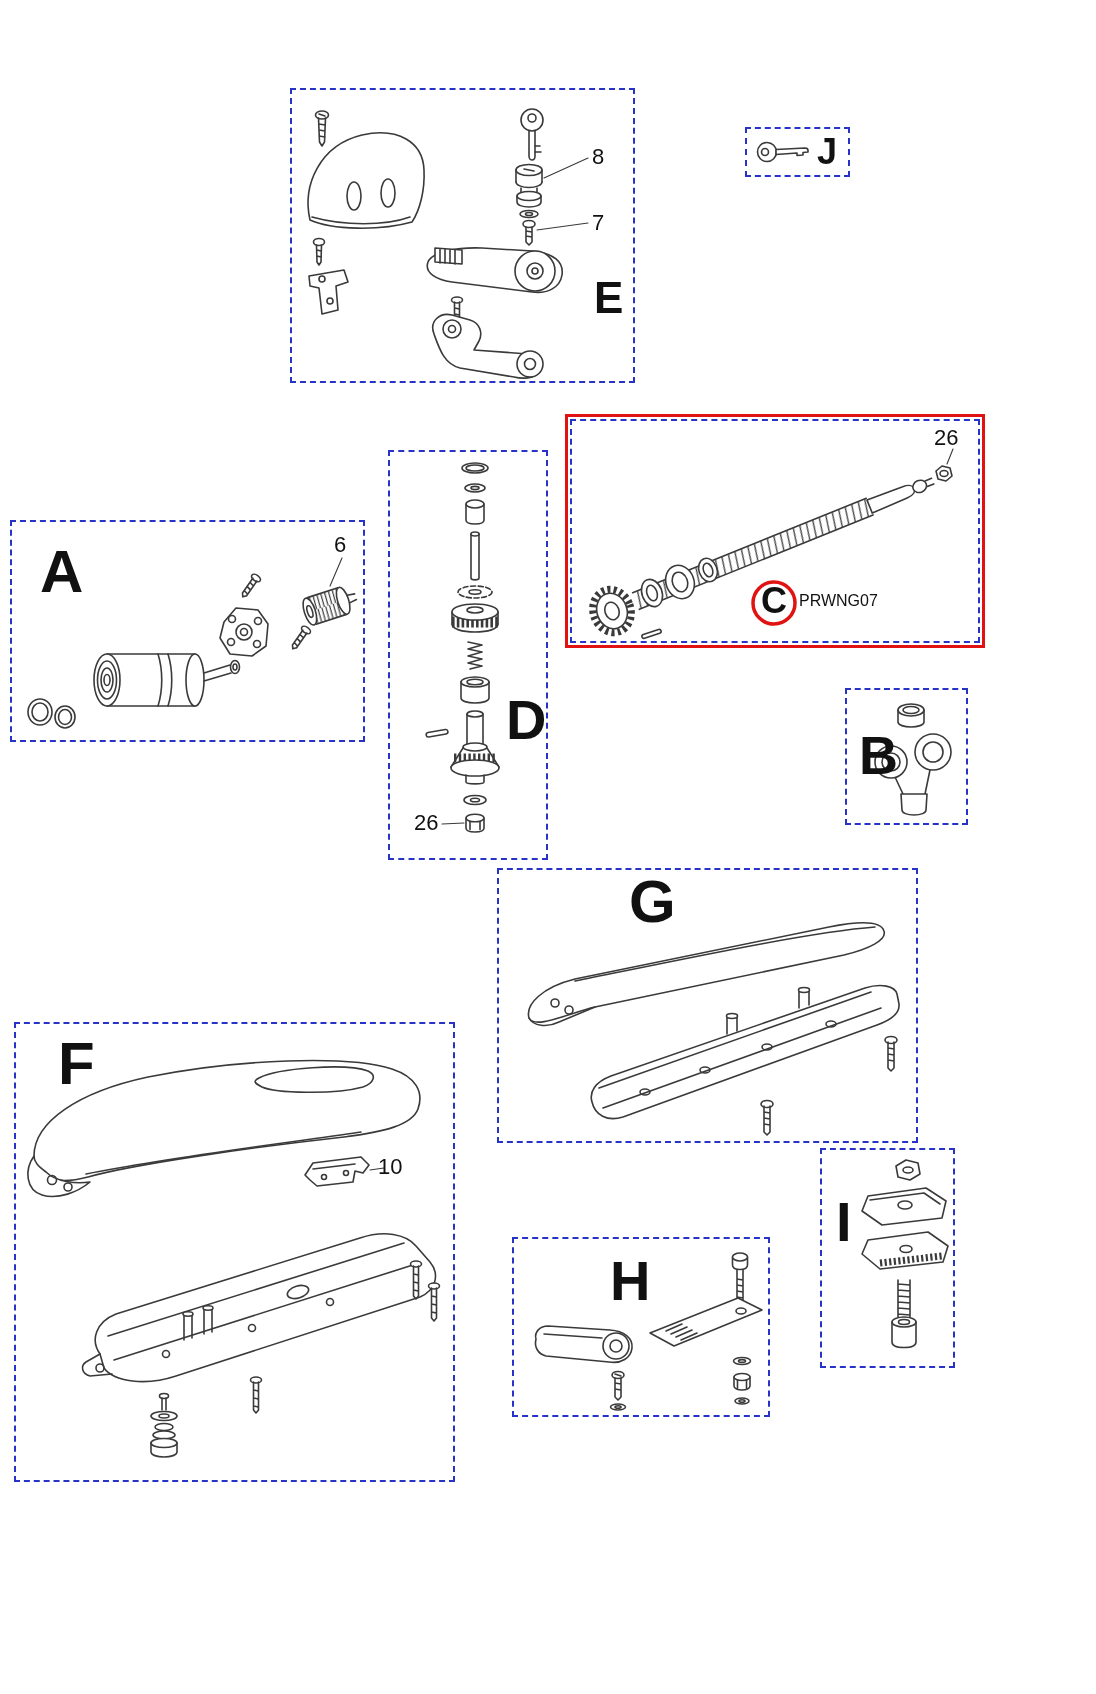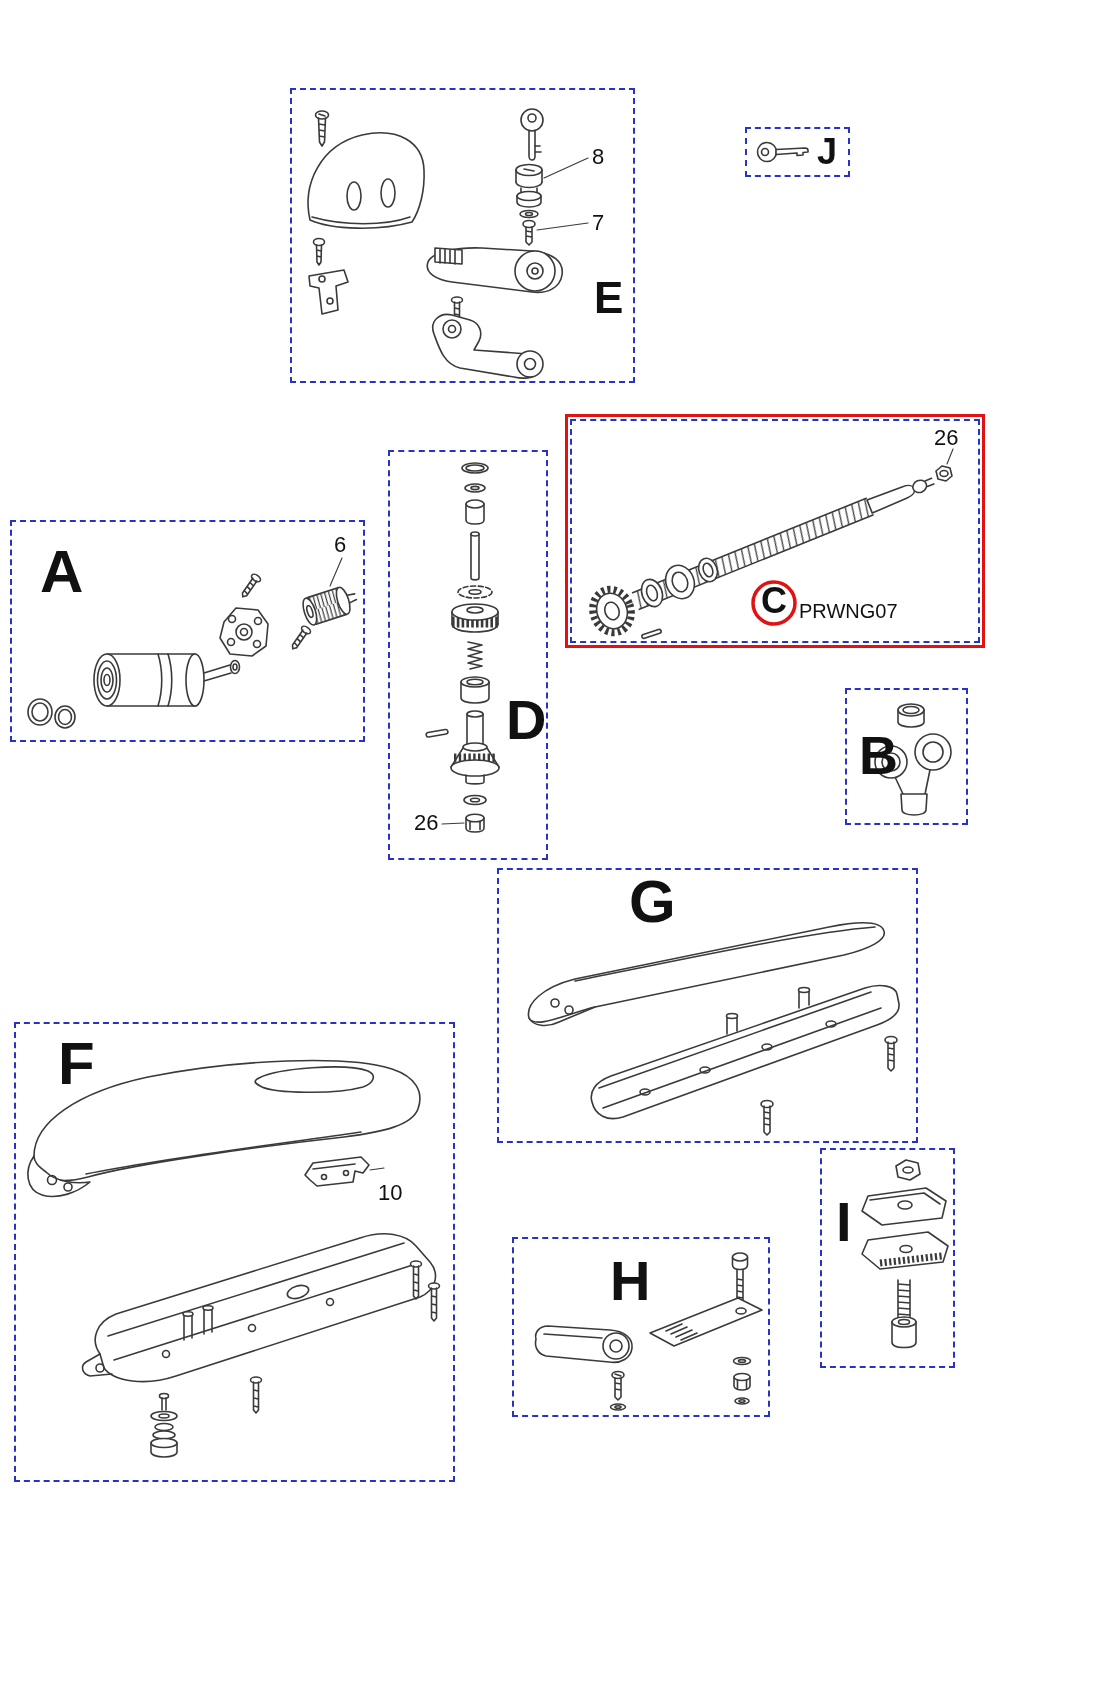--- a/index.html
+++ b/index.html
@@ -2,21 +2,21 @@
 <html><head>
 <meta charset="utf-8">
 <style>
   html,body{margin:0;padding:0;background:#fff;}
   body{position:relative;width:1096px;height:1694px;font-family:"Liberation Sans",sans-serif;color:#111;overflow:hidden;}
   .box{position:absolute;border:2px dashed #2633c6;box-sizing:border-box;background:#fff;}
   .box-red{position:absolute;border:3px solid #e01312;box-sizing:border-box;background:#fff;}
   .inner-dash{position:absolute;inset:2px;border:2px dashed #2633c6;pointer-events:none;}
   .sec-label{position:absolute;font-weight:bold;line-height:1;letter-spacing:0;}
   .callout{position:absolute;font-size:22px;line-height:1;}
-  .partcode{position:absolute;font-size:20px;line-height:1;margin-top:8px;}
+  .partcode{position:absolute;font-size:16px;line-height:1;}
   svg{position:absolute;left:0;top:0;}
   .ln{stroke:#3a3a3a;fill:none;stroke-width:1.6;stroke-linecap:round;stroke-linejoin:round;}
   .lnf{stroke:#3a3a3a;fill:#fff;stroke-width:1.6;stroke-linecap:round;stroke-linejoin:round;}
   .thin{stroke-width:1.1;}
 </style>
 </head>
 <body>
 
 <div class="box" style="left:290px;top:88px;width:345px;height:295px;">
   <svg width="341" height="291" viewBox="0 0 341 291">
@@ -375,21 +375,21 @@
       <path class="ln" d="M146,374 L146,386 M150,374 L150,386"></path>
       <ellipse class="lnf" cx="148" cy="392" rx="13" ry="4.5"></ellipse>
       <ellipse class="ln" cx="148" cy="392" rx="5" ry="2"></ellipse>
       <ellipse class="lnf" cx="148" cy="403" rx="9" ry="3.5"></ellipse>
       <ellipse class="lnf" cx="148" cy="411" rx="11" ry="4"></ellipse>
       <ellipse class="lnf" cx="148" cy="419" rx="13" ry="4.5"></ellipse>
       <path class="ln" d="M135,419 L135,428 M161,419 L161,428 M135,428 C135,431 141,433 148,433 C155,433 161,431 161,428"></path>
     </g>
   </svg>
   <div class="sec-label" style="left:42px;top:10px;font-size:60px;">F</div>
-  <div class="callout" style="left:362px;top:132px;margin-top:26px;">10</div>
+  <div class="callout" style="left:362px;top:132px;">10</div>
 </div>
 
 <div class="box" style="left:512px;top:1237px;width:258px;height:180px;">
   <svg width="254" height="176" viewBox="0 0 254 176">
     <g>
       <path class="ln" d="M218.5,18 L218.5,26 M233.5,18 L233.5,26 M218.5,26 C218.5,29 222,30.5 226,30.5 C230,30.5 233.5,29 233.5,26"></path>
       <ellipse class="lnf" cx="226" cy="18" rx="7.5" ry="4"></ellipse>
       <path class="ln" d="M223,30.5 L223,66 M229,30.5 L229,66 M223,40 L229,41 M223,46 L229,47 M223,52 L229,53 M223,58 L229,59 M223,66 L226,69 L229,66"></path>
     </g>
     <g>

